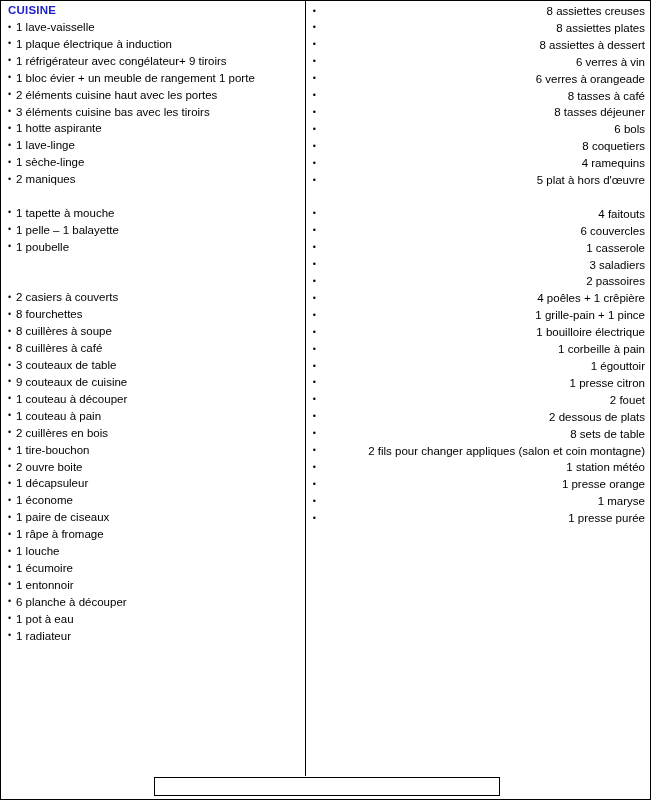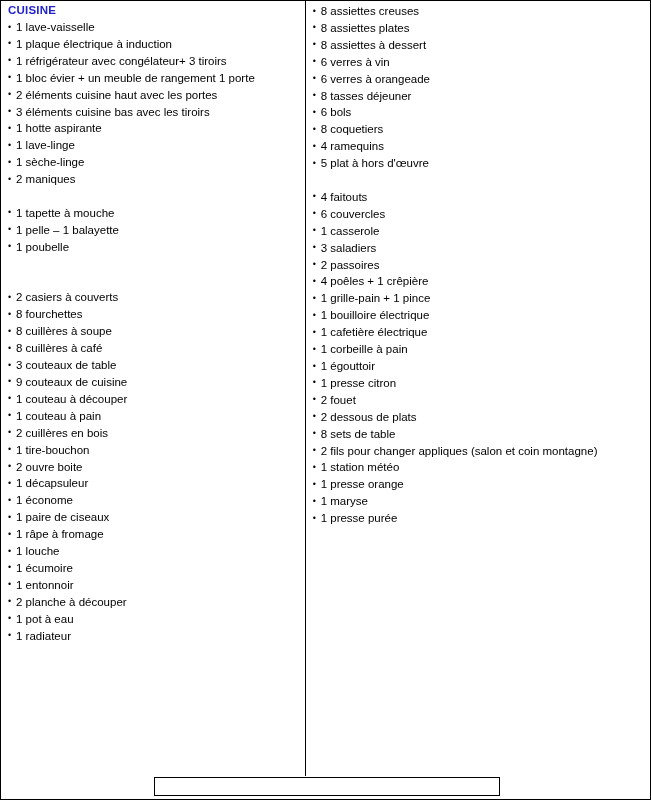--- a/index.html
+++ b/index.html
@@ -78,20 +78,21 @@
   .col {
     box-sizing: border-box;
   }
   .col-left {
     width: 305px;
     padding: 3px 6px 0 8px;
   }
   .col-right {
     width: 396px;
     padding: 3px 6px 0 30px;
+    text-align: right;
   }
 
   .section-title {
     color: #2222cc;
     font-size: 11.5px;
     font-weight: bold;
     letter-spacing: 0.2px;
     line-height: 15px;
     margin: 0 0 1px 0;
   }
@@ -146,21 +147,21 @@
   <div class="border-bottom"></div>
   <div class="col-divider"></div>
 
   <div class="columns">
 
     <div class="col col-left">
       <div class="section-title">CUISINE</div>
       <ul class="list">
           <li>1 lave-vaisselle</li>
           <li>1 plaque électrique à induction</li>
-          <li>1 réfrigérateur avec congélateur+ 3 tiroirs</li>
+          <li>1 réfrigérateur avec congélateur+ 9 tiroirs</li>
           <li>1 bloc évier + un meuble de rangement 1 porte</li>
           <li>2 éléments cuisine haut avec les portes</li>
           <li>3 éléments cuisine bas avec les tiroirs</li>
           <li>1 hotte aspirante</li>
           <li>1 lave-linge</li>
           <li>1 sèche-linge</li>
           <li>2 maniques</li>
           <li class="spacer"></li>
           <li>1 tapette à mouche</li>
           <li>1 pelle – 1 balayette</li>
@@ -178,48 +179,48 @@
           <li>2 cuillères en bois</li>
           <li>1 tire-bouchon</li>
           <li>2 ouvre boite</li>
           <li>1 décapsuleur</li>
           <li>1 économe</li>
           <li>1 paire de ciseaux</li>
           <li>1 râpe à fromage</li>
           <li>1 louche</li>
           <li>1 écumoire</li>
           <li>1 entonnoir</li>
-          <li>2 planche à découper</li>
+          <li>6 planche à découper</li>
           <li>1 pot à eau</li>
           <li>1 radiateur</li>
         </ul>
     </div>
 
     <div class="col col-right">
       <ul class="list">
           <li>8 assiettes creuses</li>
           <li>8 assiettes plates</li>
           <li>8 assiettes à dessert</li>
           <li>6 verres à vin</li>
           <li>6 verres à orangeade</li>
+          <li>8 tasses à café</li>
           <li>8 tasses déjeuner</li>
           <li>6 bols</li>
           <li>8 coquetiers</li>
           <li>4 ramequins</li>
           <li>5 plat à hors d'œuvre</li>
           <li class="spacer"></li>
           <li>4 faitouts</li>
           <li>6 couvercles</li>
           <li>1 casserole</li>
           <li>3 saladiers</li>
           <li>2 passoires</li>
           <li>4 poêles + 1 crêpière</li>
           <li>1 grille-pain + 1 pince</li>
           <li>1 bouilloire électrique</li>
-          <li>1 cafetière électrique</li>
           <li>1 corbeille à pain</li>
           <li>1 égouttoir</li>
           <li>1 presse citron</li>
           <li>2 fouet</li>
           <li>2 dessous de plats</li>
           <li>8 sets de table</li>
           <li>2 fils pour changer appliques (salon et coin montagne)</li>
           <li>1 station météo</li>
           <li>1 presse orange</li>
           <li>1 maryse</li>

